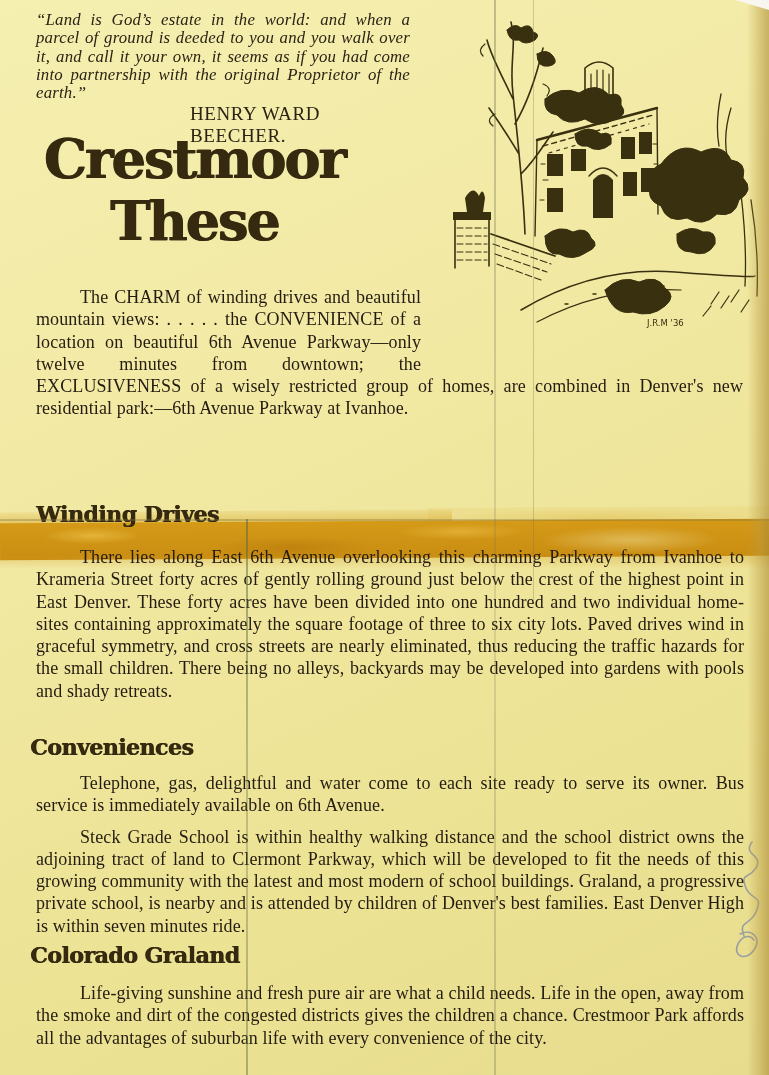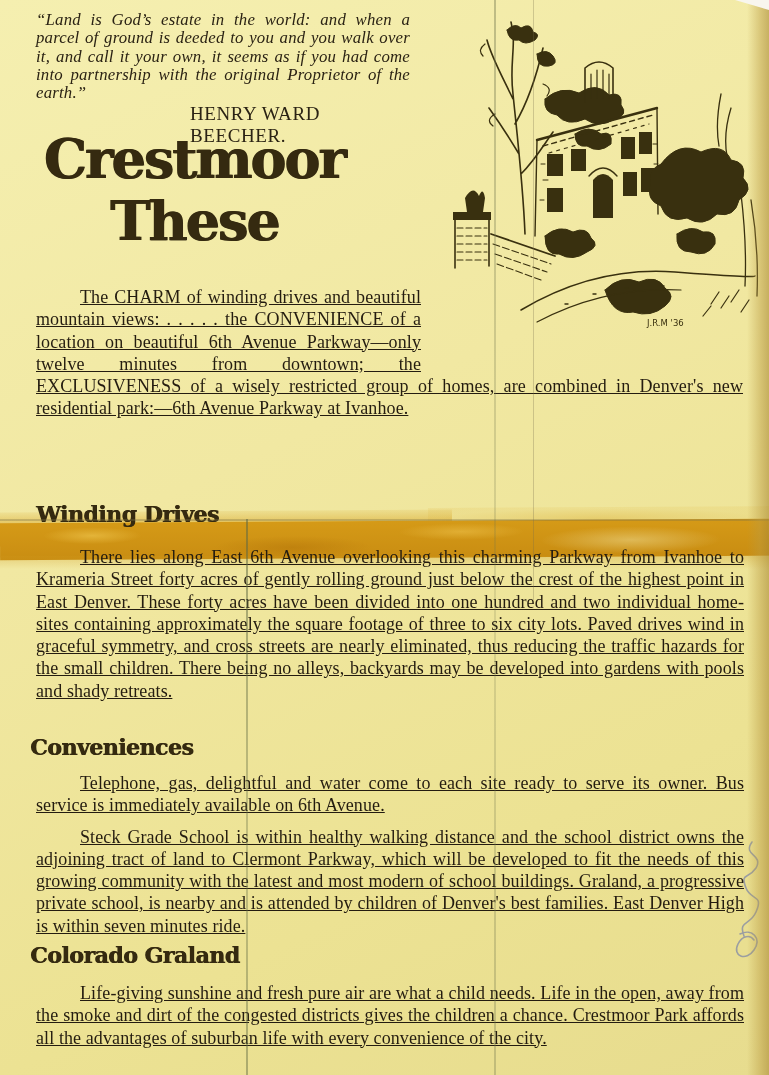--- a/index.html
+++ b/index.html
@@ -43,21 +43,21 @@
   .quote{left:36px;top:11px;width:374px;
     font-style:italic;font-size:16.8px;line-height:18.3px;text-align:justify;
     letter-spacing:.2px;color:#2b2314;}
   .attribution{left:190px;top:103px;width:230px;
     font-size:19px;letter-spacing:.6px;color:#2b2314;}
   .blackletter{font-family:"DejaVu Serif", serif;font-weight:bold;color:#352a10;
     letter-spacing:-1px;text-shadow:.7px 0 0 currentColor;}
   .title{left:38px;top:128px;width:312px;text-align:center;
     font-size:54px;line-height:62px;letter-spacing:-2px;text-shadow:1.2px 0 0 currentColor;}
   .body-block{font-size:18px;line-height:22.3px;text-align:justify;letter-spacing:.1px;}
-  .body-block p{margin:0;padding:0;text-indent:44px;text-decoration:underline;}
+  .body-block p{margin:0;padding:0;text-indent:44px;}
   .intro{left:36px;top:286px;width:707px;}
   .intro .p2{margin-top:14px;}
   .illu-spacer{float:right;width:322px;height:82px;}
   .sec-head{font-size:22px;line-height:30px;letter-spacing:-.5px;}
   .head-winding{left:36px;top:499px;}
   .head-conv{left:30px;top:732px;}
   .head-sun{left:30px;top:940px;}
   .para-winding{left:36px;top:546px;width:708px;}
   .para-conv{left:36px;top:772px;width:708px;}
   .para-conv .p2{margin-top:9px;}

